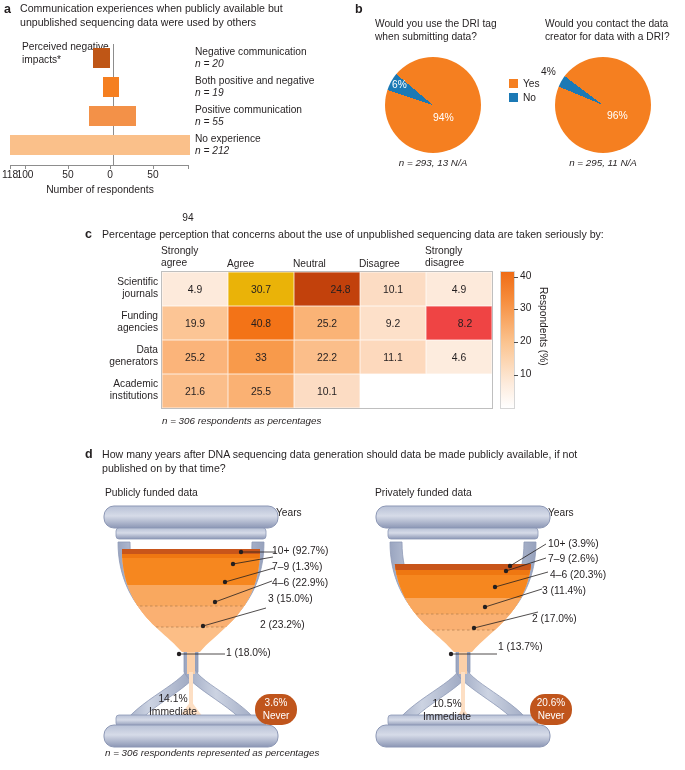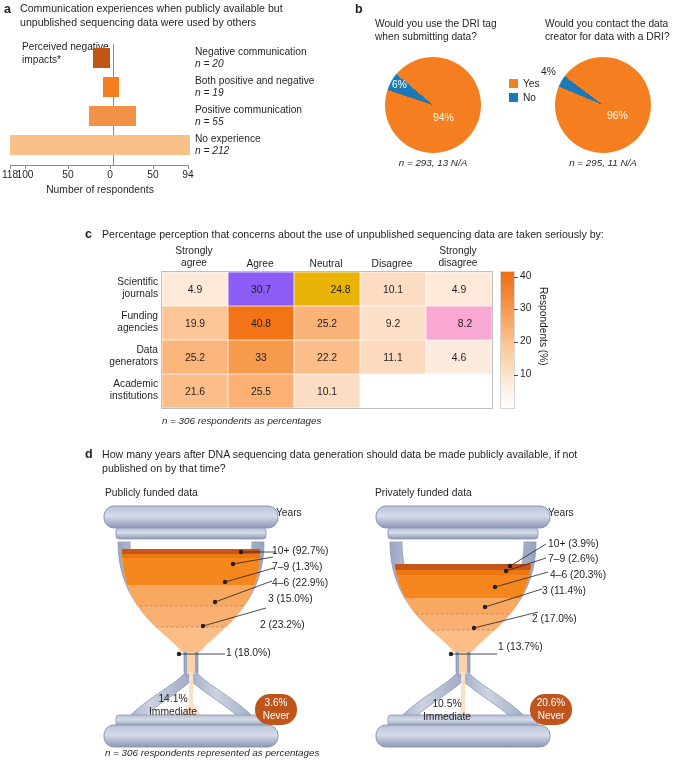--- a/index.html
+++ b/index.html
@@ -45,21 +45,21 @@
   .b-leg-lab{font-size:10.2px;}
 
   
   #panelC{left:80px;top:225px;width:600px;height:215px;}
   #panelC .ltr{left:5px;top:2px;}
   #panelC .ttl{left:22px;top:3px;width:570px;}
   .c-grid{position:absolute;left:81px;top:46px;border:1px solid #bfbfbf;display:grid;
           grid-template-columns:repeat(5,66px);grid-template-rows:repeat(4,34px);}
   .c-cell{display:flex;align-items:center;justify-content:center;font-size:10.4px;color:#231f20;
           box-shadow:inset 0 0 0 0.5px rgba(255,255,255,0.75);}
-  .c-colhead{position:absolute;font-size:10.2px;line-height:12.4px;text-align:center;width:66px;}
+  .c-colhead{position:absolute;font-size:10.2px;line-height:12.4px;width:66px;}
   .c-rowhead{position:absolute;font-size:10.2px;line-height:12.4px;text-align:right;width:78px;}
   .c-note{position:absolute;left:82px;top:190px;font-size:9.8px;}
   .c-cbar{position:absolute;left:420px;top:46px;width:13px;height:136px;
           background:linear-gradient(to top,#ffffff 0%,#fdebdc 18%,#fbc490 48%,#f68c3c 80%,#ef6c16 100%);
           border:1px solid #d6d6d6;}
   .c-ctick{position:absolute;width:4px;height:1.2px;background:#4d4d4d;}
   .c-clab{position:absolute;font-size:10.2px;}
   .c-caxlab{position:absolute;left:458px;top:62px;font-size:10.2px;
             writing-mode:vertical-rl;text-orientation:mixed;}
 
@@ -102,21 +102,21 @@
     <div class="a-tick" style="left:67.5px;"></div>
     <div class="a-tick" style="left:110px;"></div>
     <div class="a-tick" style="left:152.5px;"></div>
     <div class="a-tick" style="left:188px;"></div>
 
     <div class="a-tlab" style="left:-2px;width:24px;">118</div>
     <div class="a-tlab" style="left:14px;width:22px;">100</div>
     <div class="a-tlab" style="left:57px;width:22px;">50</div>
     <div class="a-tlab" style="left:102px;width:16px;">0</div>
     <div class="a-tlab" style="left:142px;width:22px;">50</div>
-    <div class="a-tlab" style="left:177px;width:22px;">94</div>
+    <div class="a-tlab" style="left:177px;width:22px;margin-top:43px;">94</div>
 
     <div class="a-xlab">Number of respondents</div>
 
     <div class="a-sidelab" style="left:195px;top:46px;">
       <span>Negative communication</span><br>
       <span class="ital">n = 20</span>
     </div>
     <div class="a-sidelab" style="left:195px;top:75px;">
       <span>Both positive and negative</span><br>
       <span class="ital">n = 19</span>
@@ -195,31 +195,31 @@
       <span>Data</span><br>
       <span>generators</span>
     </div>
     <div class="c-rowhead" style="left:0px;top:153px;">
       <span>Academic</span><br>
       <span>institutions</span>
     </div>
 
     <div class="c-grid">
       <div class="c-cell" style="background:#fdeadb;">4.9</div>
-      <div class="c-cell" style="background:#8b5cf6;">30.7</div>
-      <div class="c-cell" style="background:#eab308;padding-left:27px;">24.8</div>
+      <div class="c-cell" style="background:#eab308;">30.7</div>
+      <div class="c-cell" style="background:#c2410c;padding-left:27px;">24.8</div>
       <div class="c-cell" style="background:#fcdcc3;">10.1</div>
 
       <div class="c-cell" style="background:#fdeadb;">4.9</div>
       <div class="c-cell" style="background:#fcc595;">19.9</div>
       <div class="c-cell" style="background:#f37317;">40.8</div>
       <div class="c-cell" style="background:#fab376;">25.2</div>
       <div class="c-cell" style="background:#fde0c9;">9.2</div>
 
-      <div class="c-cell" style="background:#f9a8d4;padding-left:12px;">8.2</div>
+      <div class="c-cell" style="background:#ef4444;padding-left:12px;">8.2</div>
       <div class="c-cell" style="background:#fbb47a;">25.2</div>
       <div class="c-cell" style="background:#f89a4b;">33</div>
       <div class="c-cell" style="background:#fbbe8a;">22.2</div>
       <div class="c-cell" style="background:#fdd9bd;">11.1</div>
 
       <div class="c-cell" style="background:#fdecde;">4.6</div>
       <div class="c-cell" style="background:#fbbe8a;">21.6</div>
       <div class="c-cell" style="background:#fab173;">25.5</div>
       <div class="c-cell" style="background:#fcdcc3;">10.1</div>
     </div>

